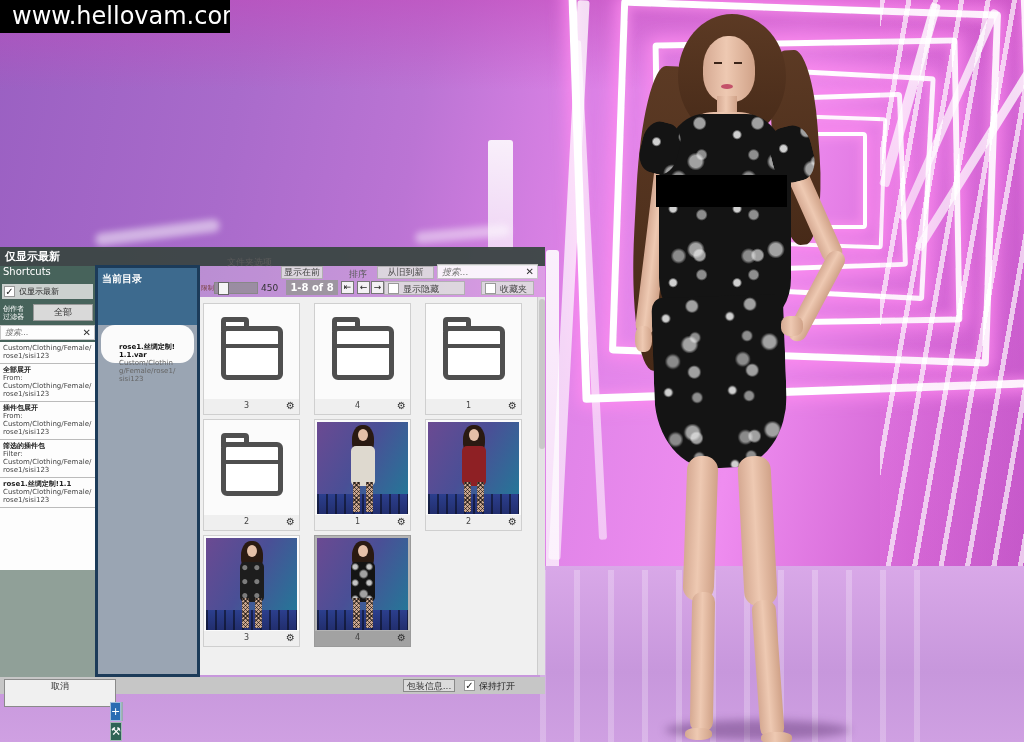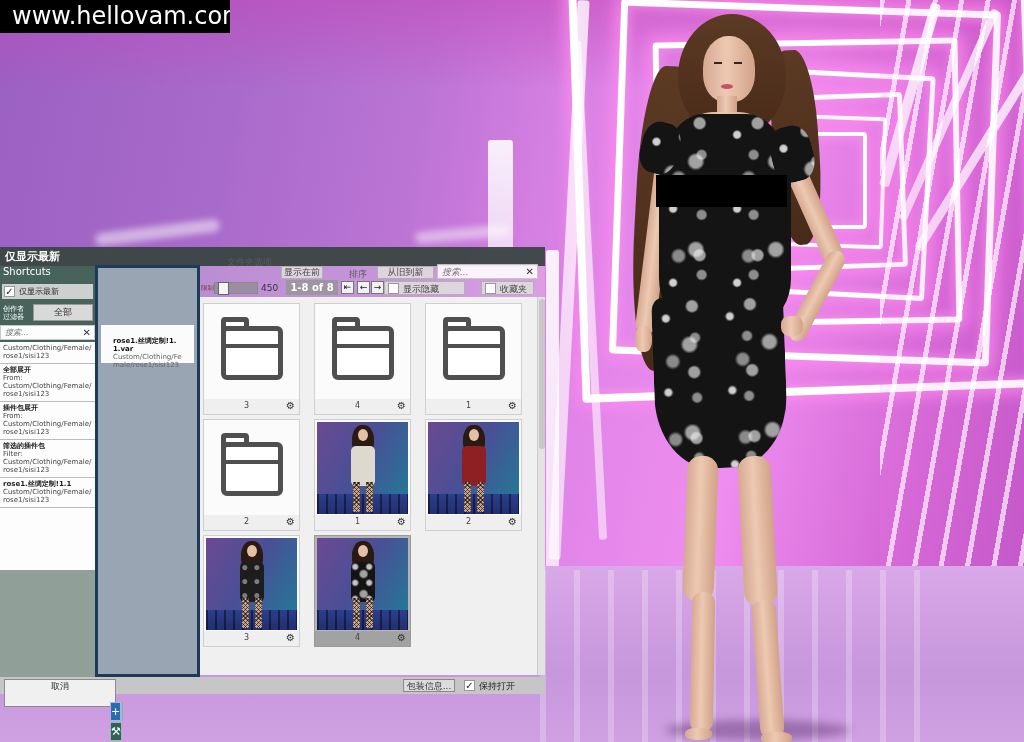--- a/index.html
+++ b/index.html
@@ -73,21 +73,21 @@
   .lp-search{left:0px;top:59px;width:95px;height:15px;background:#fdfdfd;}
   .sc-list{left:0;top:76px;width:95px;height:228px;background:#fdfdfd;overflow:hidden;}
   .sc-item{position:relative!important;display:block;border-bottom:1px solid #bbb;padding:2px 2px 3px 3px;}
   .sc-title{position:relative!important;display:block;font-weight:bold;color:#222;font-size:7px;line-height:8px;}
   .sc-sub{position:relative!important;display:block;color:#444;font-size:7px;line-height:8px;white-space:pre-line;word-break:break-all;}
   .lp-fill{left:0;top:304px;width:95px;height:107px;background:#90a098;}
 
   .cur-panel{left:95px;top:18px;width:105px;height:659px;height:412px;background:#9aa5b3;border:3px solid #1c3b59;}
   .cur-head{left:0;top:0;width:99px;height:57px;background:#3d6a8e;color:#fff;font-weight:bold;
     font-size:10px;padding:4px;}
-  .cur-card{left:3px;top:57px;width:93px;height:38px;background:#fbfbfb;padding:12px;}
+  .cur-card{left:3px;top:57px;width:93px;height:38px;background:#fbfbfb;padding:18px;border-radius:14px;}
   .cur-card b{position:relative!important;display:block;font-size:7px;line-height:8px;color:#111;word-break:break-all;}
   .cur-card span{position:relative!important;display:block;font-size:7px;line-height:8px;color:#666;word-break:break-all;}
 
   .grid{left:200px;top:50px;width:337px;height:378px;background:#f0f0f0;overflow:hidden;}
   .gscroll{left:537px;top:50px;width:8px;height:378px;background:#e3e3e3;border-left:1px solid #ccc;}
   .gthumb{left:1px;top:2px;width:6px;height:150px;background:#c8c8c8;border-radius:3px;}
   .tile{width:97px;height:112px;background:#fbfbfb;border:1px solid #cfcfcf;}
   .tile.sel{background:#b5b5b5;border-color:#9a9a9a;}
   .folder-shape{left:17px;top:22px;width:62px;height:54px;border:5px solid #4f4f4f;border-radius:6px;background:#fff;}
   .folder-tab{left:17px;top:13px;width:28px;height:14px;border:5px solid #4f4f4f;border-radius:4px 4px 0 0;background:#fff;}
@@ -262,20 +262,21 @@
           </div>
           <div class="sc-item" data-name="shortcut-item">
             <span class="sc-title" data-name="shortcut-item-title">rose1.丝绸定制!1.1</span>
             <span class="sc-sub" data-name="shortcut-item-path">Custom/Clothing/Female/rose1/sisi123</span>
           </div>
         </div>
       <div class="lp-fill" data-name="shortcuts-panel-filler"></div>
     </div>
 
     <div class="cur-panel" data-name="current-dir-panel">
+      <div class="cur-head" data-name="current-dir-header"><span style="position:static" data-name="current-dir-header-text">当前目录</span></div>
       <div class="cur-card" data-name="current-dir-item">
         <b data-name="current-dir-item-title">rose1.丝绸定制!1.1.var</b>
         <span data-name="current-dir-item-path">Custom/Clothing/Female/rose1/sisi123</span>
       </div>
     </div>
 
     <div class="grid" data-name="file-grid">
         <div class="tile" data-name="folder-tile" style="left: 3px; top: 6px;">
           <div class="folder-tab" data-name="folder-icon"></div>
           <div class="folder-shape" data-name="folder-icon"></div>

